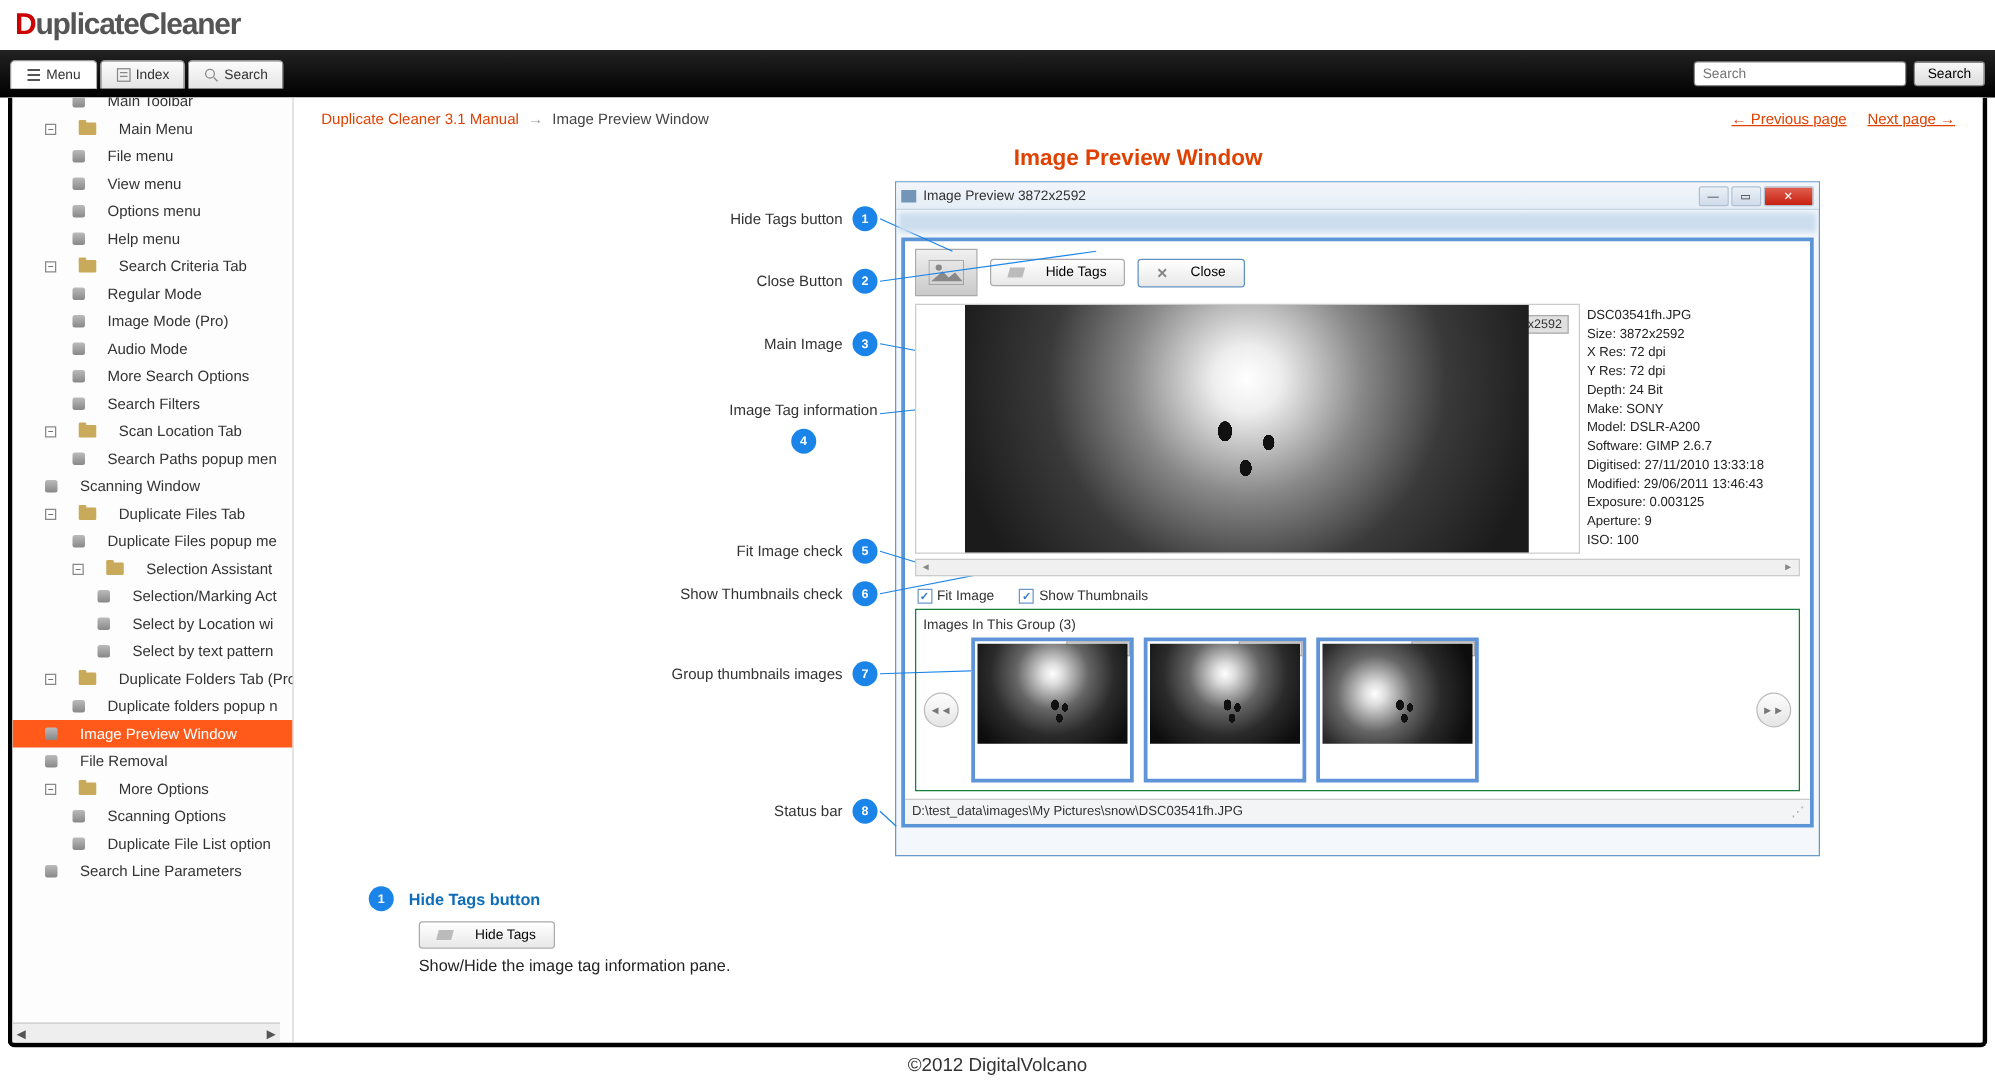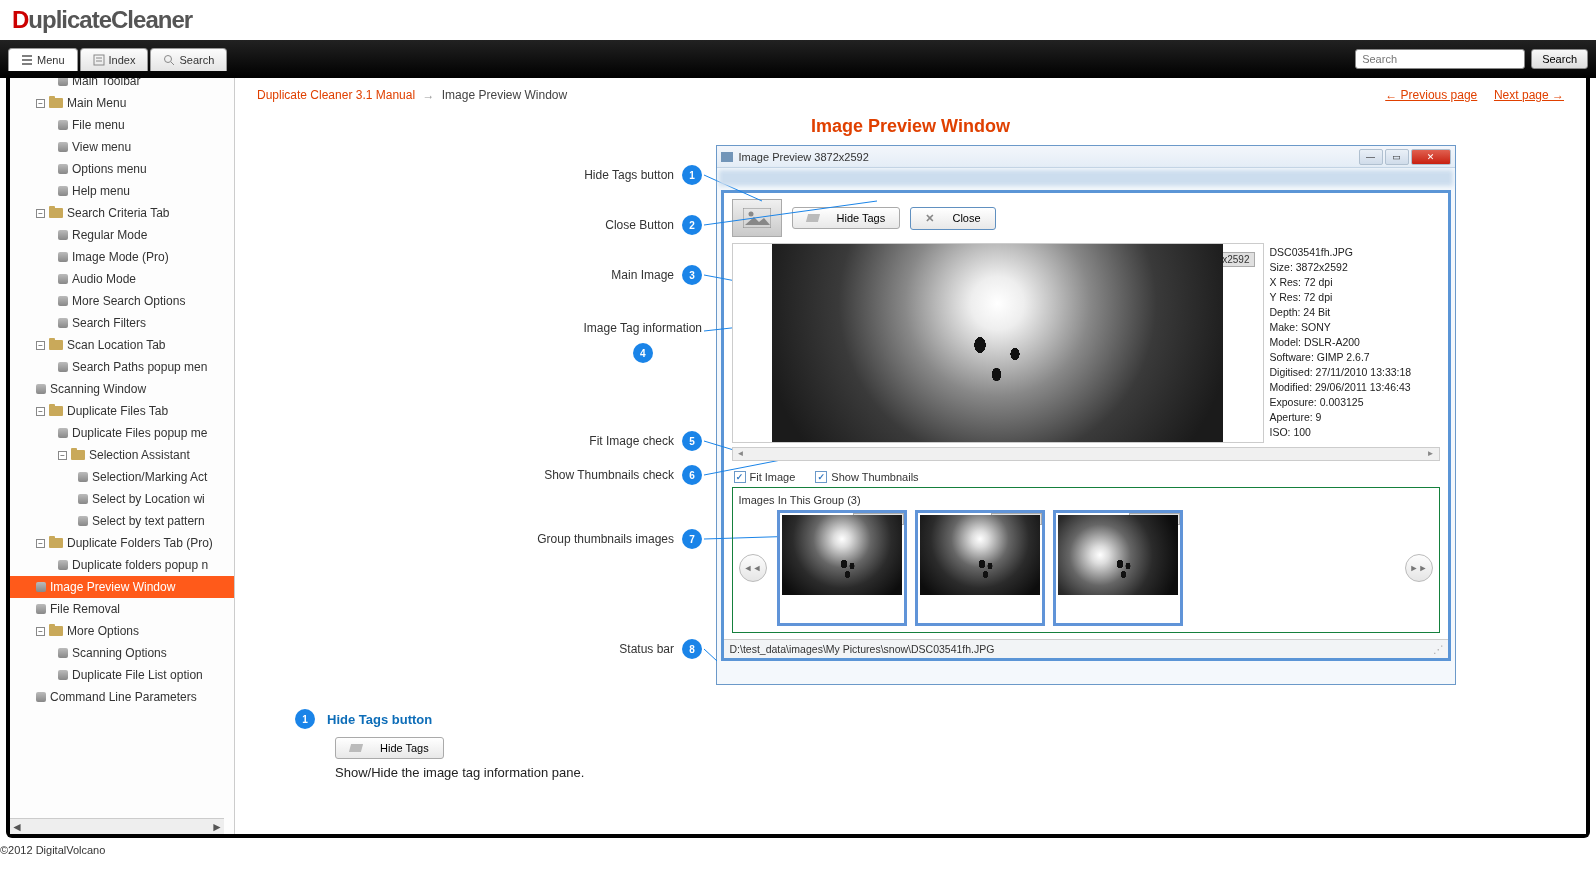--- a/index.html
+++ b/index.html
@@ -14,21 +14,21 @@
   .tab.active { background: #fff; }
   .tab-icon { width: 12px; height: 12px; display: inline-block; }
   .search-area { display: flex; gap: 6px; }
   .search-input { width: 170px; padding: 3px 6px; border-radius: 3px; border: 1px solid #888; background: #fff; font-size: 11px; }
   .search-btn { background: linear-gradient(#f8f8f8,#ddd); border: 1px solid #888; border-radius: 3px; padding: 3px 10px; font-size: 11px; cursor: pointer; }
 
   .main-frame { display: flex; border: 4px solid #000; border-top: none; height: 760px; margin: 0 6px; border-radius: 0 0 6px 6px; }
   .sidebar { width: 225px; border-right: 1px solid #ccc; overflow: hidden; position: relative; background: #fdfdfd; }
   .sidebar-scroll { height: 100%; overflow-y: hidden; overflow-x: hidden; }
   .tree { padding: 0 0 0 0; }
-  .tree-item { padding: 4px 0 4px 8px; white-space: nowrap; font-size: 12px; display: flex; align-items: center; gap: 4px; cursor: pointer; }
+  .tree-item { padding: 4px 0 4px 8px; white-space: nowrap; font-size: 12px; display: flex; align-items: center; gap: 18px; cursor: pointer; }
   .tree-item.lvl1 { padding-left: 26px; }
   .tree-item.lvl2 { padding-left: 48px; }
   .tree-item.lvl3 { padding-left: 68px; }
   .tree-item.active { background: #ff5a1a; color: #fff; }
   .tree-bullet { width: 10px; height: 10px; background: linear-gradient(#bbb,#888); border-radius: 2px; flex-shrink: 0; }
   .tree-folder { width: 14px; height: 10px; background: #c9a95a; border-radius: 1px; flex-shrink: 0; position: relative; }
   .tree-folder::before { content:''; position:absolute; width:6px; height:3px; background:#c9a95a; top:-2px; left:0; border-radius:1px 1px 0 0; }
   .tree-toggle { width: 9px; height: 9px; border: 1px solid #888; font-size: 8px; line-height: 7px; text-align: center; flex-shrink:0; background:#fff; }
   .sidebar-hscroll { position: absolute; bottom: 0; left: 0; right: 10px; height: 16px; background: #eee; border-top: 1px solid #ccc; display:flex; align-items:center; justify-content:space-between; }
   .h-arrow { width:14px; text-align:center; color:#555; cursor:pointer; }
@@ -98,21 +98,21 @@
   .grip { color:#aaa; letter-spacing:-2px; }
   
   .detail-sec { margin-top: 24px; }
   .detail-head { display:flex; align-items:center; gap:12px; margin-bottom:8px; }
   .detail-num { width:20px; height:20px; border-radius:50%; background:#1a84e8; color:#fff; font-weight:bold; font-size:10px; display:flex; align-items:center; justify-content:center; margin-left:38px; }
   .detail-title { color:#0d6db8; font-weight:bold; font-size:13px; }
   .detail-body { margin-left: 78px; }
   .detail-btn-sample { display:inline-flex; margin-bottom:6px; }
   .detail-text { font-size: 13px; color: #222; }
   
-  .footer { text-align:left; font-size:11px; color:#333; padding:6px 0; }
+  .footer { text-align:center; font-size:15px; color:#333; padding:6px 0; }
   
   svg.line-layer { position:absolute; top:0; left:0; pointer-events:none; }
 </style>
 </head>
 <body>
 
 <div class="logo-bar">
   <span class="logo-text">
     <span class="logo-d">D</span><span class="logo-rest">uplicateCleaner</span>
   </span>
@@ -265,21 +265,21 @@
           <div class="tree-item lvl2">
             <span class="tree-bullet"></span>
             <span>Scanning Options</span>
           </div>
           <div class="tree-item lvl2">
             <span class="tree-bullet"></span>
             <span>Duplicate File List option</span>
           </div>
           <div class="tree-item lvl1">
             <span class="tree-bullet"></span>
-            <span>Command Line Parameters</span>
+            <span>Search Line Parameters</span>
           </div>
         </div>
     </div>
     <div class="sidebar-hscroll">
       <span class="h-arrow">◄</span>
       <span class="h-arrow">►</span>
     </div>
   </div>
 
   <div class="content">

